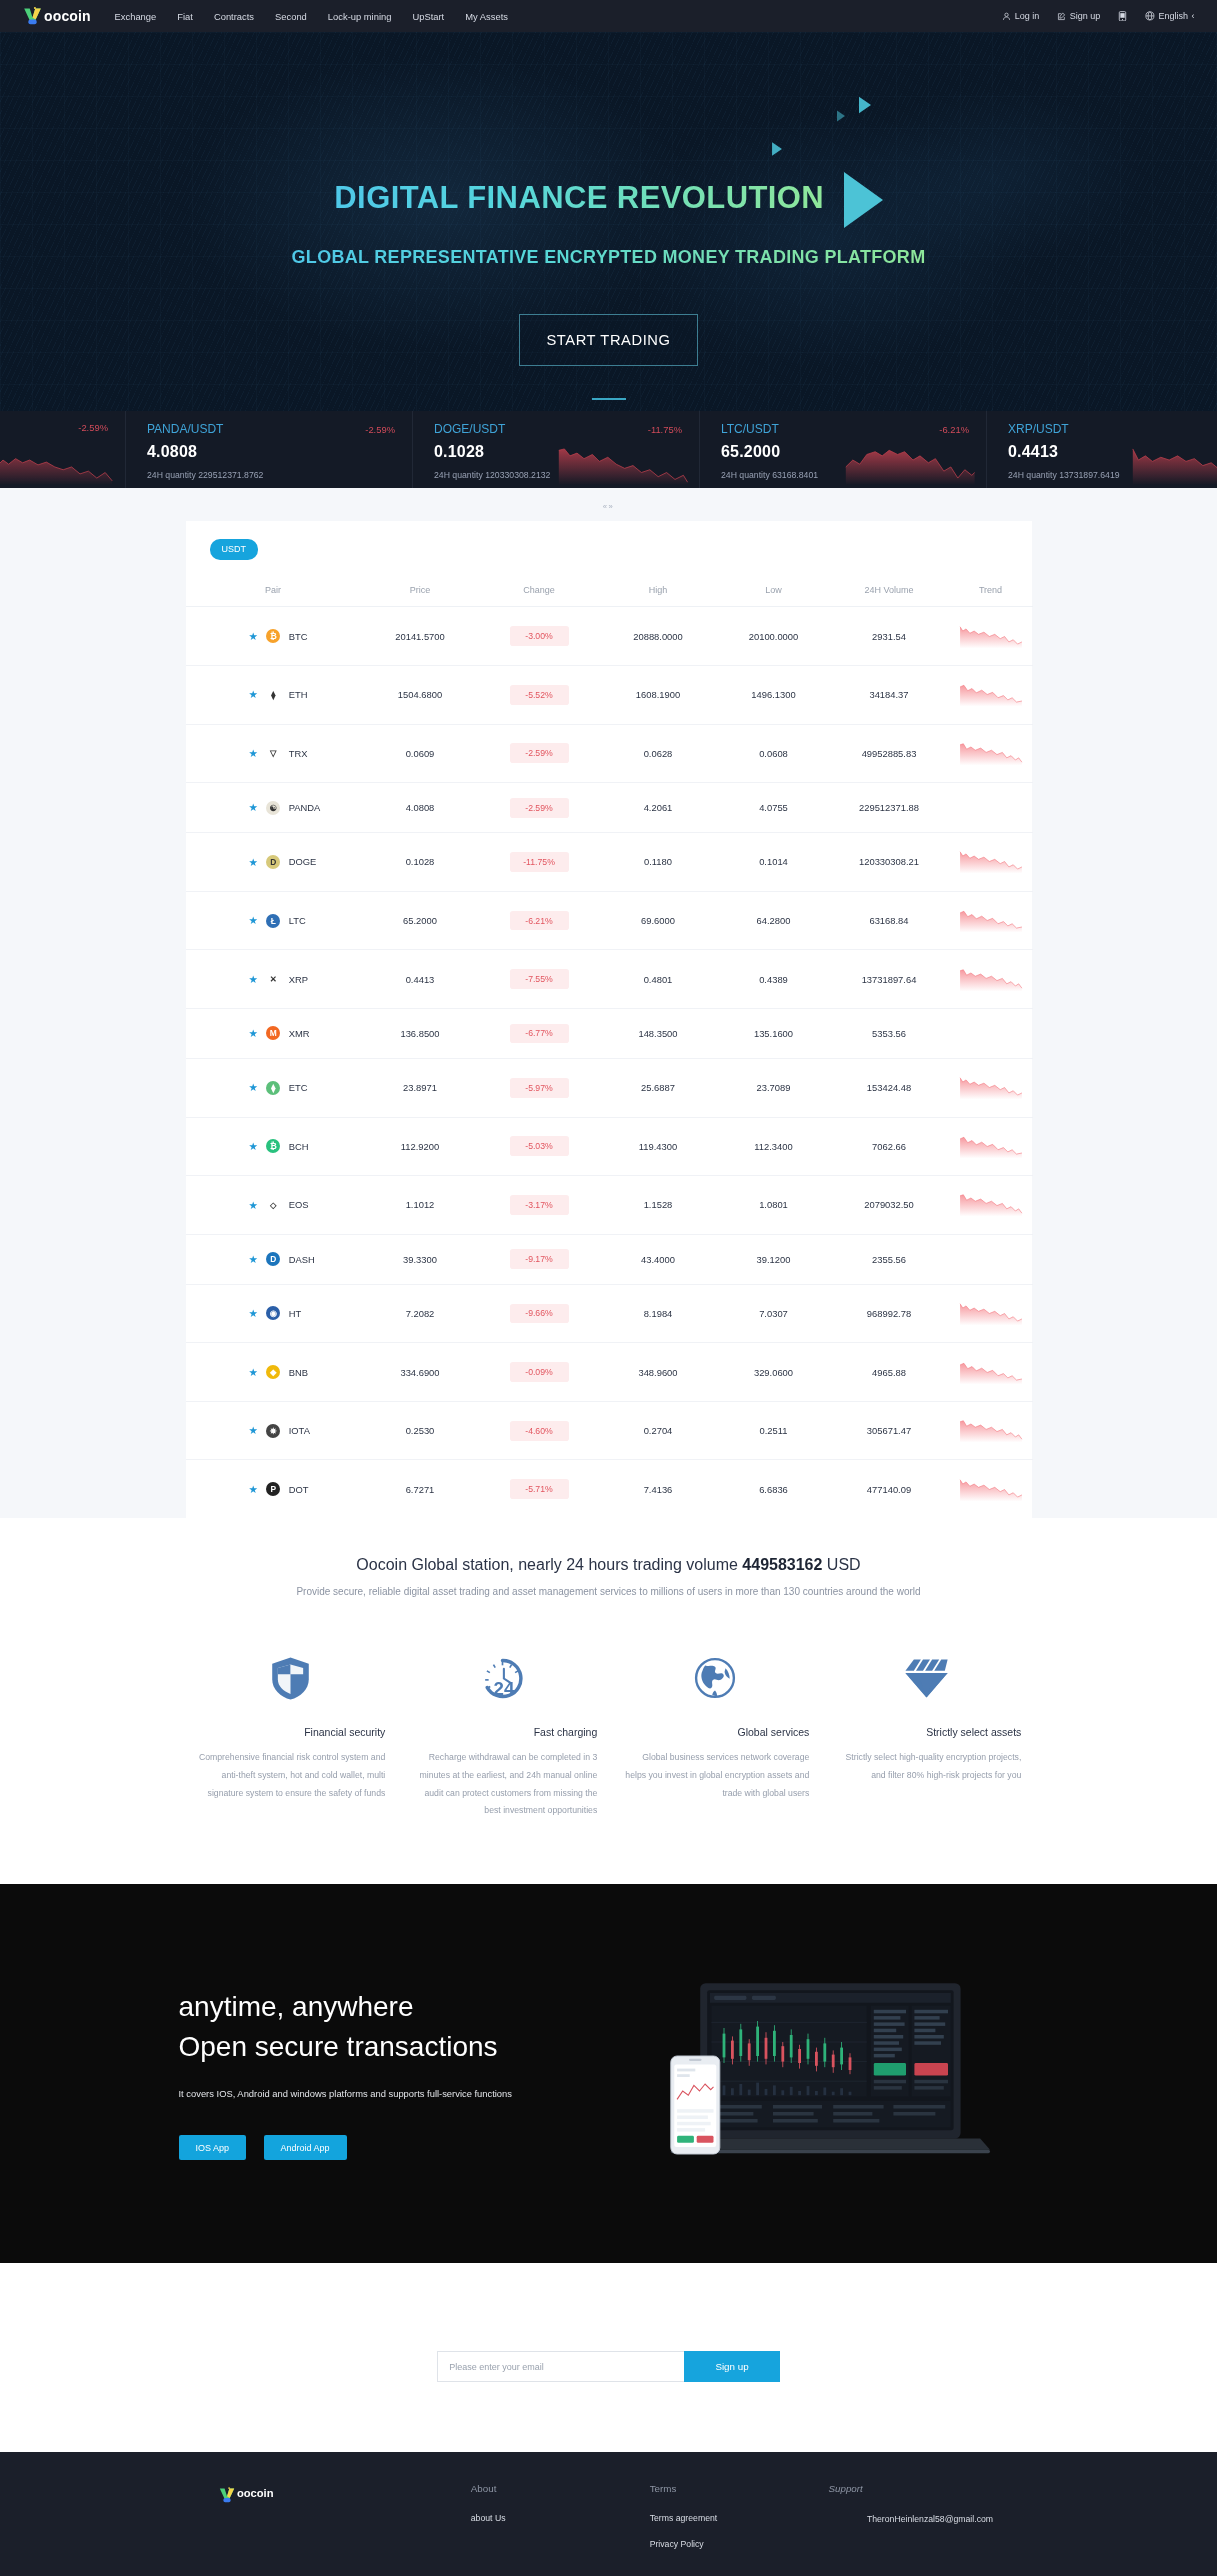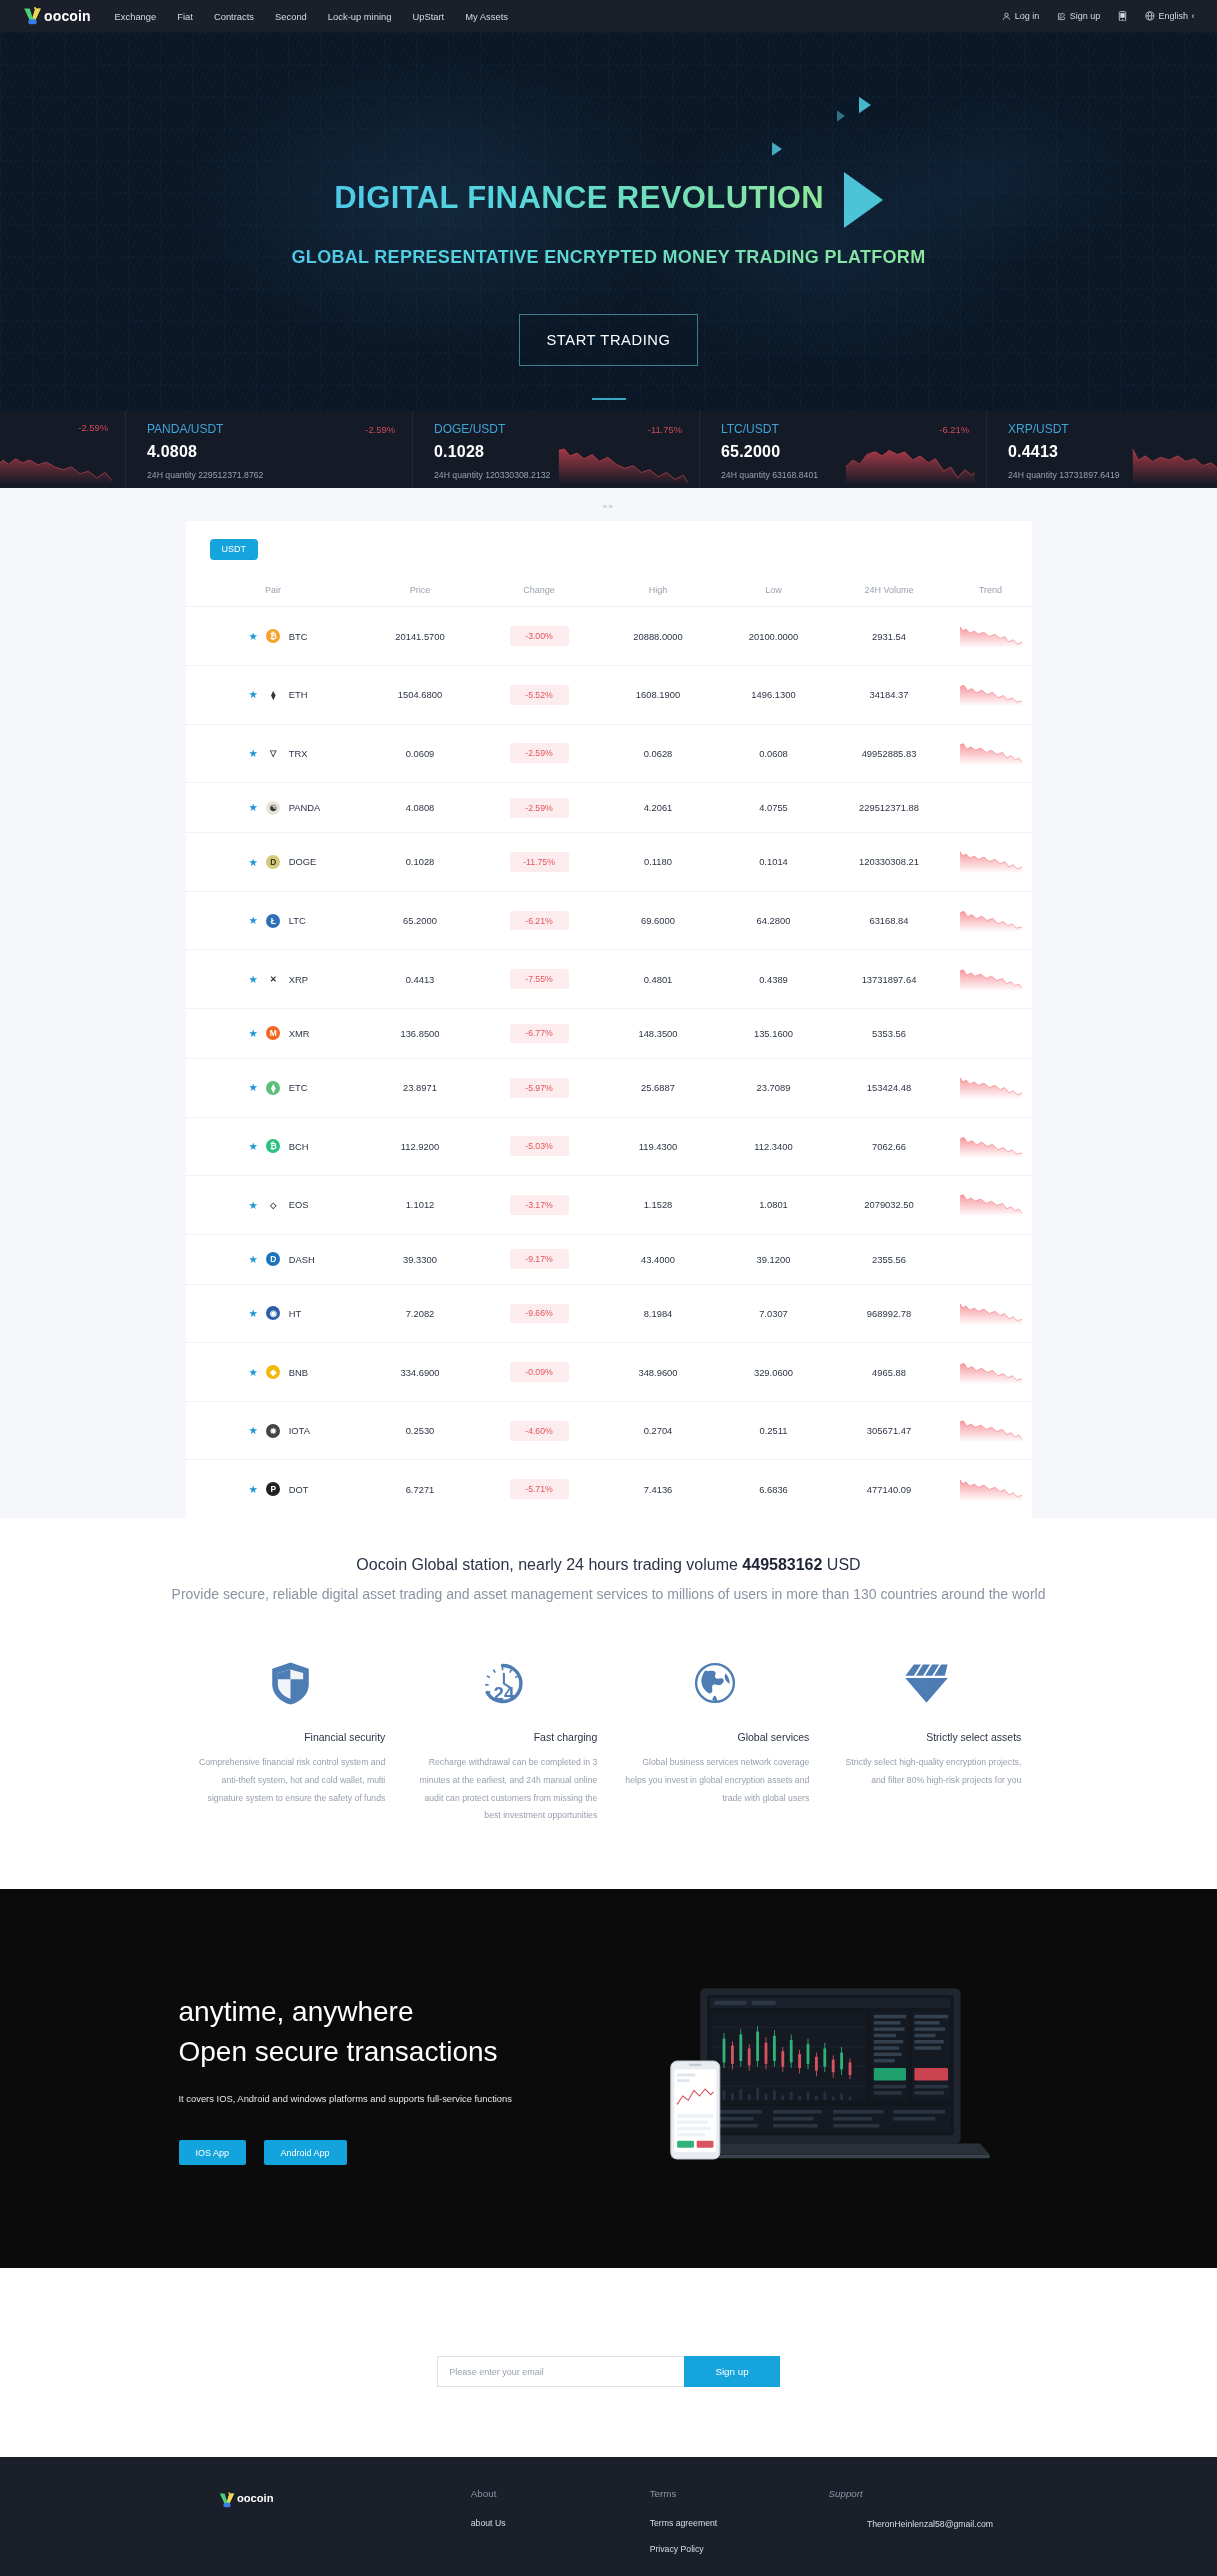--- a/index.html
+++ b/index.html
@@ -124,21 +124,21 @@
   .tk-spark { position: absolute; right: 9.8px; bottom: 2.8px; width: 133px; height: 43px; opacity: .95; }
 
   
   .market-wrap { background: #f5f7fa; padding: 11.2px 0 0; }
   .scroll-caret { text-align: center; color: #aab2c0; font-size: 7.7px; padding: 2.8px 0 9.8px; letter-spacing: 1.4px; }
   .market-inner { width: 846px; margin: 0 auto; background: #ffffff; padding: 18px 0 0; }
   .tab-row { padding: 0 24px 14px; }
   .tab-usdt {
     display: inline-flex; align-items: center; justify-content: center;
     background: #16a4dd; color: #fff;
-    font-size: 9px; padding: 5.6px 12px; border-radius: 4px; cursor: pointer;
+    font-size: 9px; padding: 5.6px 12px; border-radius: 10px; cursor: pointer;
   }
   table.market { width: 846px; border-collapse: collapse; table-layout: fixed; }
   table.market thead th {
     font-weight: 400; color: #9aa2ae; font-size: 9px;
     padding: 11.2px 0; border-bottom: 0.7px solid #eef1f5;
     text-align: center;
   }
   table.market tbody td {
     font-size: 9.4px; color: #2c3445; padding: 13.3px 0;
     border-bottom: 0.7px solid #f0f2f6; text-align: center; height: 50px;
@@ -165,21 +165,21 @@
     font-size: 8.7px; padding: 4.9px 0; border-radius: 2.8px;
   }
   .trend-cell svg { display: block; margin: 0 auto; }
 
   
   .stats { background: #ffffff; padding: 38px 0 7px; text-align: center; }
   .stats-h {
     font-size: 16px; color: #2b3346; font-weight: 400;
   }
   .stats-h b { font-weight: 700; color: #1d2433; }
-  .stats-p { margin-top: 12px; font-size: 14px; color: #8b93a2; }
+  .stats-p { margin-top: 12px; font-size: 10px; color: #8b93a2; }
 
   .features {
     background: #ffffff;
     display: flex; justify-content: center;
     gap: 0; padding: 41px 0 64px;
   }
   .feature { width: 212px; text-align: right; padding: 0 11.2px; }
   .feat-icon { height: 66px; display: flex; align-items: center; justify-content: center; }
   .feat-title { margin-top: 15.4px; font-size: 10.5px; color: #2b3346; }
   .feat-desc { margin-top: 10.5px; font-size: 8.7px; color: #969eac; line-height: 2.05; }

